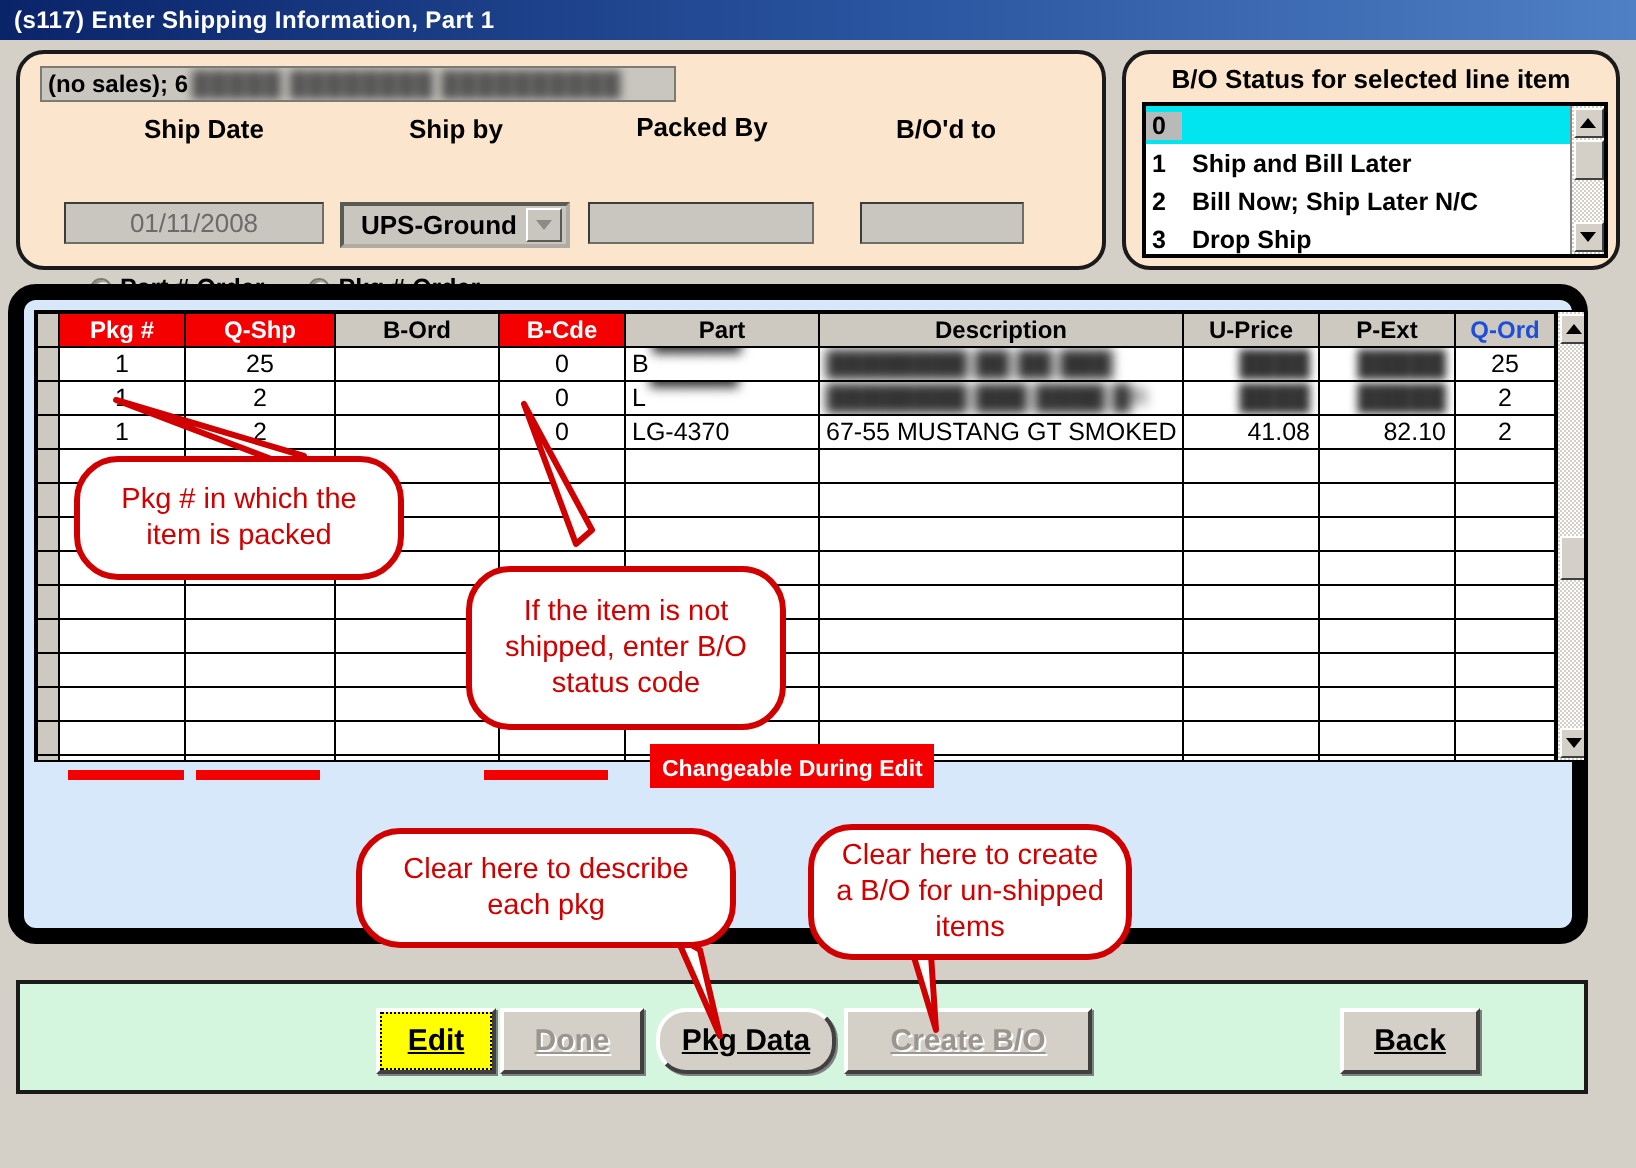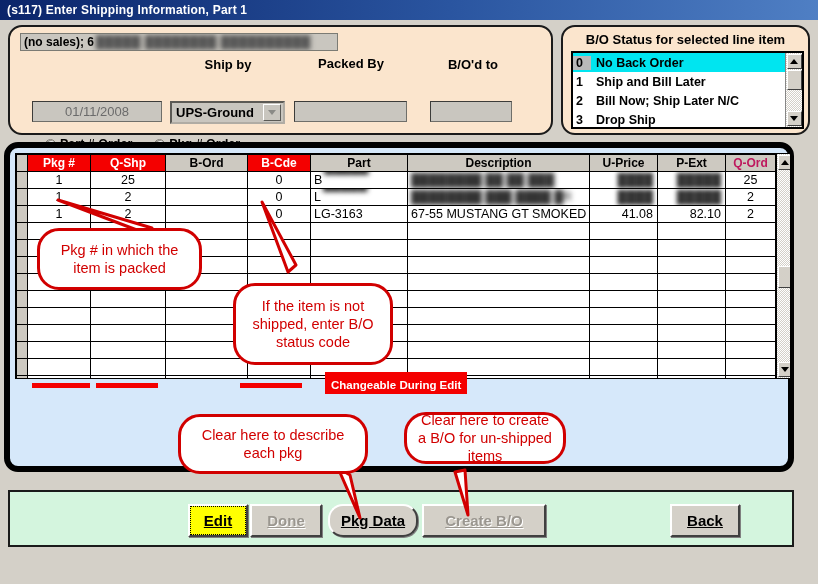--- a/index.html
+++ b/index.html
@@ -72,21 +72,21 @@
     background:#c9c6bf;
     border:1px solid #6f6f6a;
     border-top-color:#3c3c3a; border-left-color:#3c3c3a;
     display:flex; align-items:center; justify-content:center;
     font-size:13px; color:#6b6b6b; font-weight:normal;
   }
   #shipby-box{
     position:absolute; left:160px; top:74px; width:115px; height:23px;
     background:#c9c6bf;
     border:2px inset #b0aca4;
-    display:flex; align-items:center;
+    display:flex; align-items:center;text-align:center;
   }
   #shipby-val{
     flex:1; padding-left:4px; font-weight:bold; font-size:13px; color:#000;
     white-space:nowrap; overflow:hidden;
   }
   #shipby-arrow{
     width:18px; height:17px; margin-right:2px;
     background:#c9c6bf;
     border:1px solid #fff;
     border-right-color:#5a5a56; border-bottom-color:#5a5a56;
@@ -150,40 +150,40 @@
     background:#d4d0c8;
     border:1px solid #fff; border-right-color:#404040; border-bottom-color:#404040;
     flex:none;
   }
   #bo-spacer{ flex:1; }
 
   
   #gridpanel{
     position:absolute; left:4px; top:142px; width:790px; height:330px;
     background:#d6e8fa;
-    border:6px solid #000000;
+    border:8px solid #000000;
     border-radius:14px;
   }
   #gridbox{
     position:absolute; left:5px; top:5px; width:776px; height:226px;
     border:1px solid #000;
     background:#fff;
     display:flex;
     overflow:hidden;
   }
   table.grid{ border-collapse:collapse; table-layout:fixed; width:759px; }
   table.grid th{
     height:17px;
     border:1px solid #000;
     font-size:12px; font-weight:bold;
     background:#cdc9c1;
     padding:0;
   }
   table.grid th.red{ background:#f40000; color:#fff; }
-  table.grid th.qord{ color:#be185d; }
+  table.grid th.qord{ color:#1d4ed8; }
   table.grid th.rowhdr{ width:11px; background:#cdc9c1; border-right:1px solid #000;}
   table.grid td{
     height:17px; border:1px solid #000;
     font-size:12.5px; text-align:center; padding:0;
     background:#fff; white-space:nowrap; overflow:hidden;
   }
   table.grid td.rowhdr{ background:#cdc9c1; }
   table.grid td.l{ text-align:left; padding-left:3px; }
   table.grid td.r{ text-align:right; padding-right:4px; }
   .blurcell{ filter:blur(2.6px); color:#333; display:block; }
@@ -267,20 +267,21 @@
 
 <div id="topwrap">
 
   <div id="formpanel">
 
     <div id="salesfield">
       <span>(no sales); 6</span>
       <span class="blur-inline">█████ ████████ ██████████</span>
     </div>
 
+    <div class="flabel" style="left:22px;top:30px;width:140px;">Ship Date</div>
     <div class="flabel" style="left:160px;top:30px;width:116px;">Ship by</div>
     <div class="flabel" style="left:281px;top:29px;width:120px;">Packed By</div>
     <div class="flabel" style="left:408px;top:30px;width:110px;">B/O'd to</div>
 
     <div class="finput" style="left:22px;top:74px;width:130px;">01/11/2008</div>
 
     <div id="shipby-box">
       <div id="shipby-val">UPS-Ground</div>
       <div id="shipby-arrow">
           <i></i>
@@ -301,21 +302,20 @@
       </label>
     </div>
   </div>
 
   <div id="bopanel">
     <div id="bo-title">B/O Status for selected line item</div>
     <div id="bo-list">
       <div id="bo-rows">
         <div class="bo-row sel">
           <span class="num">0</span>
-          <span class="txt">No Back Order</span>
         </div>
         <div class="bo-row">
           <span class="num">1</span>
           <span class="txt">Ship and Bill Later</span>
         </div>
         <div class="bo-row">
           <span class="num">2</span>
           <span class="txt">Bill Now; Ship Later N/C</span>
         </div>
         <div class="bo-row">
@@ -404,21 +404,21 @@
               <span class="blurcell soft">█████</span>
             </td>
             <td>2</td>
           </tr>
           <tr>
             <td class="rowhdr"></td>
             <td>1</td>
             <td>2</td>
             <td></td>
             <td>0</td>
-            <td class="l">LG-3163</td>
+            <td class="l">LG-4370</td>
             <td class="l">67-55 MUSTANG GT SMOKED</td>
             <td class="r">41.08</td>
             <td class="r">82.10</td>
             <td>2</td>
           </tr>
           <tr>
             <td class="rowhdr"></td>
             <td></td>
             <td></td>
             <td></td>
@@ -571,21 +571,21 @@
 
   <polygon points="455,322 468,365 465,320" fill="#fff" stroke="#d10000" stroke-width="3" stroke-linejoin="round"></polygon>
 </svg>
 
 <div class="callout" style="left:37px;top:228px;width:165px;height:62px;">Pkg # in which the item is packed</div>
 
 <div class="callout" style="left:233px;top:283px;width:160px;height:82px;">If the item is not shipped, enter B/O status code</div>
 
 <div class="callout" style="left:178px;top:414px;width:190px;height:60px;">Clear here to describe each pkg</div>
 
-<div class="callout" style="left:404px;top:412px;width:162px;height:52px;">Clear here to create a B/O for un-shipped items</div>
+<div class="callout" style="left:404px;top:412px;width:162px;height:68px;">Clear here to create a B/O for un-shipped items</div>
 
 <div id="btnbar">
   <div class="btn disabled" style="left:240px;width:72px;">
     <span class="u">Done</span>
   </div>
   <div class="btn focus" style="left:178px;width:60px;">
     <span class="inner">
         <span class="u">Edit</span>
       </span>
   </div>

